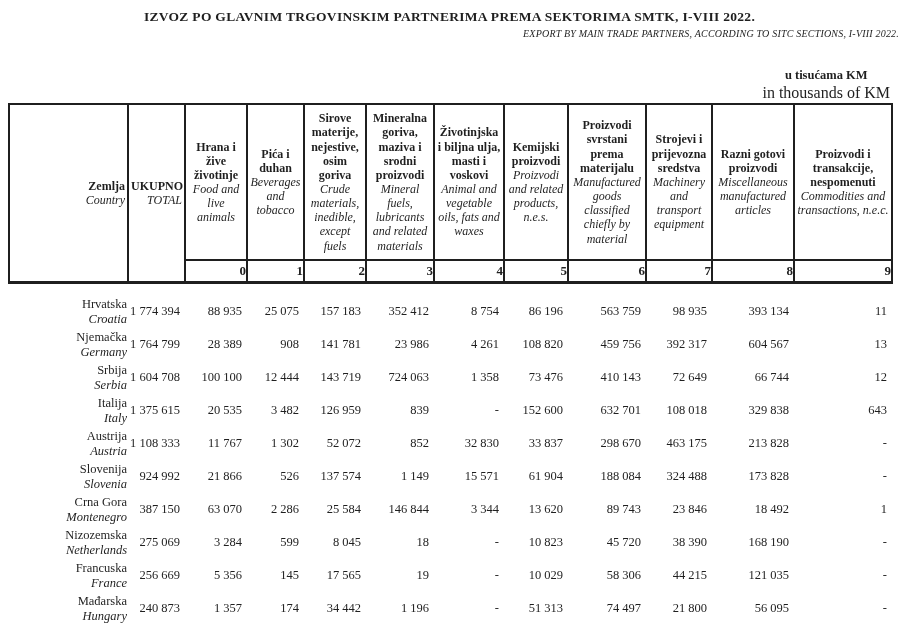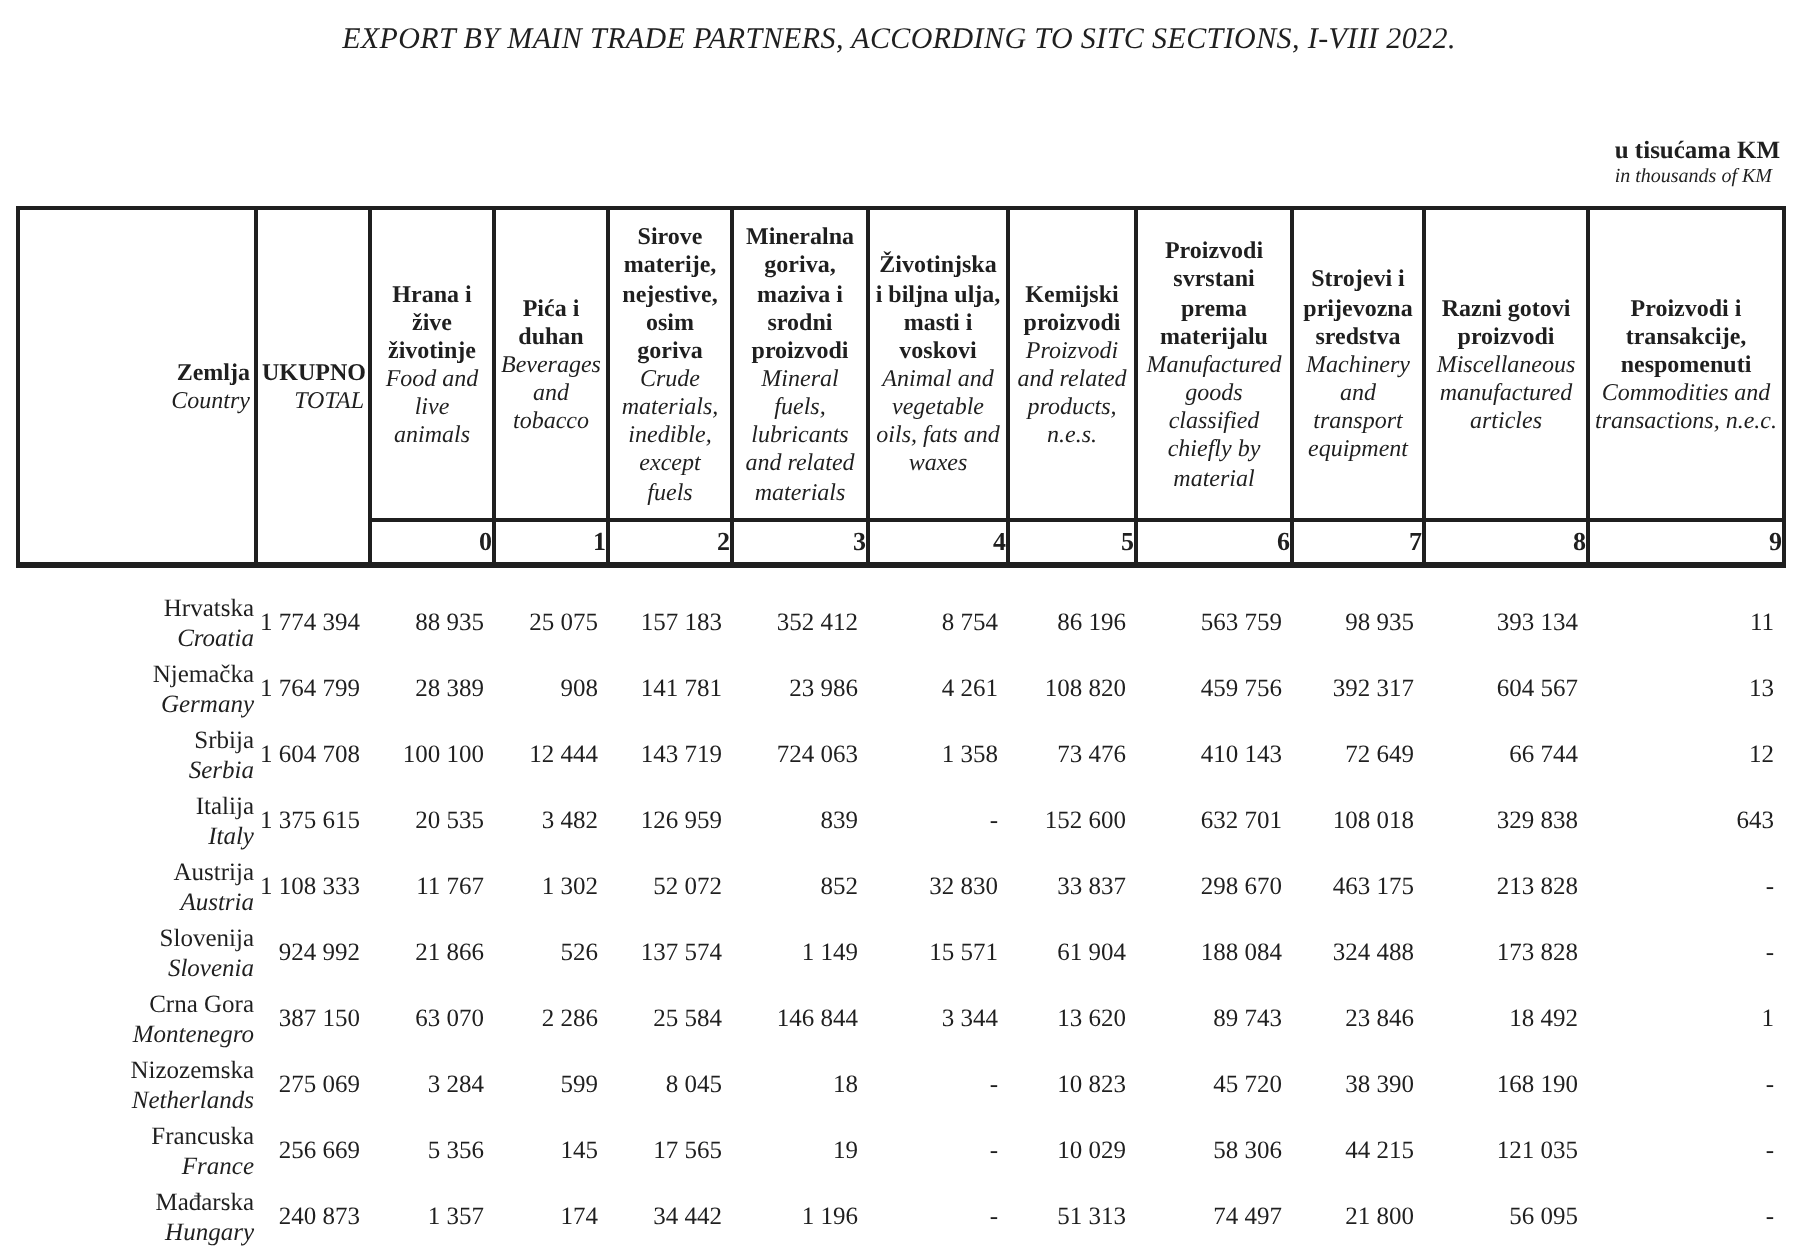--- a/index.html
+++ b/index.html
@@ -6,25 +6,25 @@
   .page {
     position:relative;
     width:899px; height:626px;
     background:#ffffff;
     font-family:"Liberation Serif", serif;
     color:#1f1f1f;
     overflow:hidden;
   }
   .titles { text-align:center; padding-top:9px; line-height:1.15; }
   .title-bs { font-weight:bold; font-size:13.5px; letter-spacing:0.3px; }
-  .title-en { font-style:italic; font-size:15px; margin-top:3px; letter-spacing:0.2px; }
-
-  .unit-note { position:absolute; top:68px; right:9px; text-align:left; line-height:1.2; }
+  .title-en { font-style:italic; font-size:10px; margin-top:3px; letter-spacing:0.2px;text-align:right; }
+
+  .unit-note { position:absolute; top:68px; right:9px; text-align:center; line-height:1.2; }
   .unit-bs { font-weight:bold; font-size:12.5px; }
-  .unit-en { font-style:italic; font-size:10px; }
+  .unit-en { font-size:16px; }
 
   table.export {
     position:absolute; left:8px; top:103px;
     width:883px;
     border-collapse:collapse;
     table-layout:fixed;
   }
   thead th {
     border:2px solid #1f1f1f;
     vertical-align:middle;
@@ -47,20 +47,21 @@
   td.country { text-align:right; padding-left:6px; line-height:1.15; }
   td.country .en { font-style:italic; }
   td.val { text-align:right; padding-right:5px; white-space:nowrap; }
 </style>
 </head>
 <body>
 
 <div class="page">
 
   <div class="titles">
+    <div class="title-bs">IZVOZ PO GLAVNIM TRGOVINSKIM PARTNERIMA PREMA SEKTORIMA SMTK, I-VIII 2022.</div>
     <div class="title-en">EXPORT BY MAIN TRADE PARTNERS, ACCORDING TO SITC SECTIONS, I-VIII 2022.</div>
   </div>
 
   <div class="unit-note">
     <div class="unit-bs">u tisućama KM</div>
     <div class="unit-en">in thousands of KM</div>
   </div>
 
   <table class="export">
     <colgroup>

